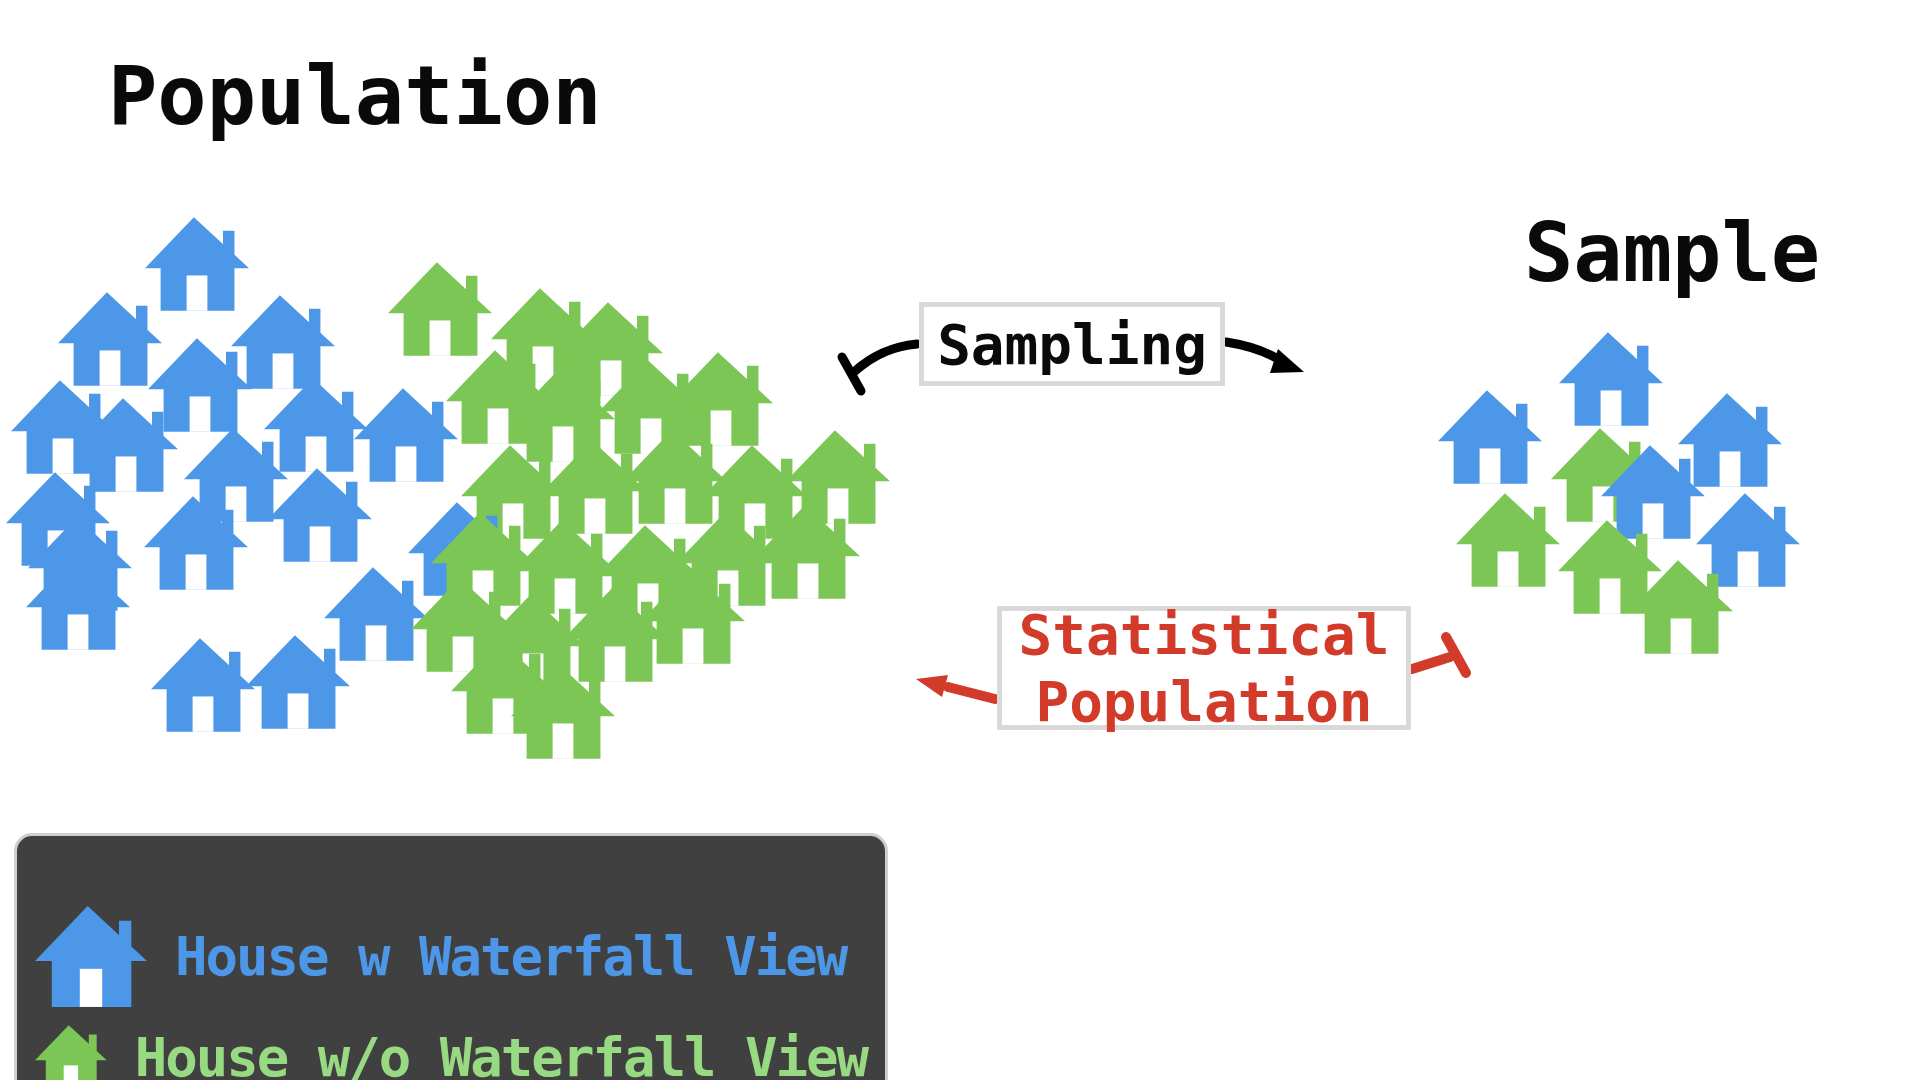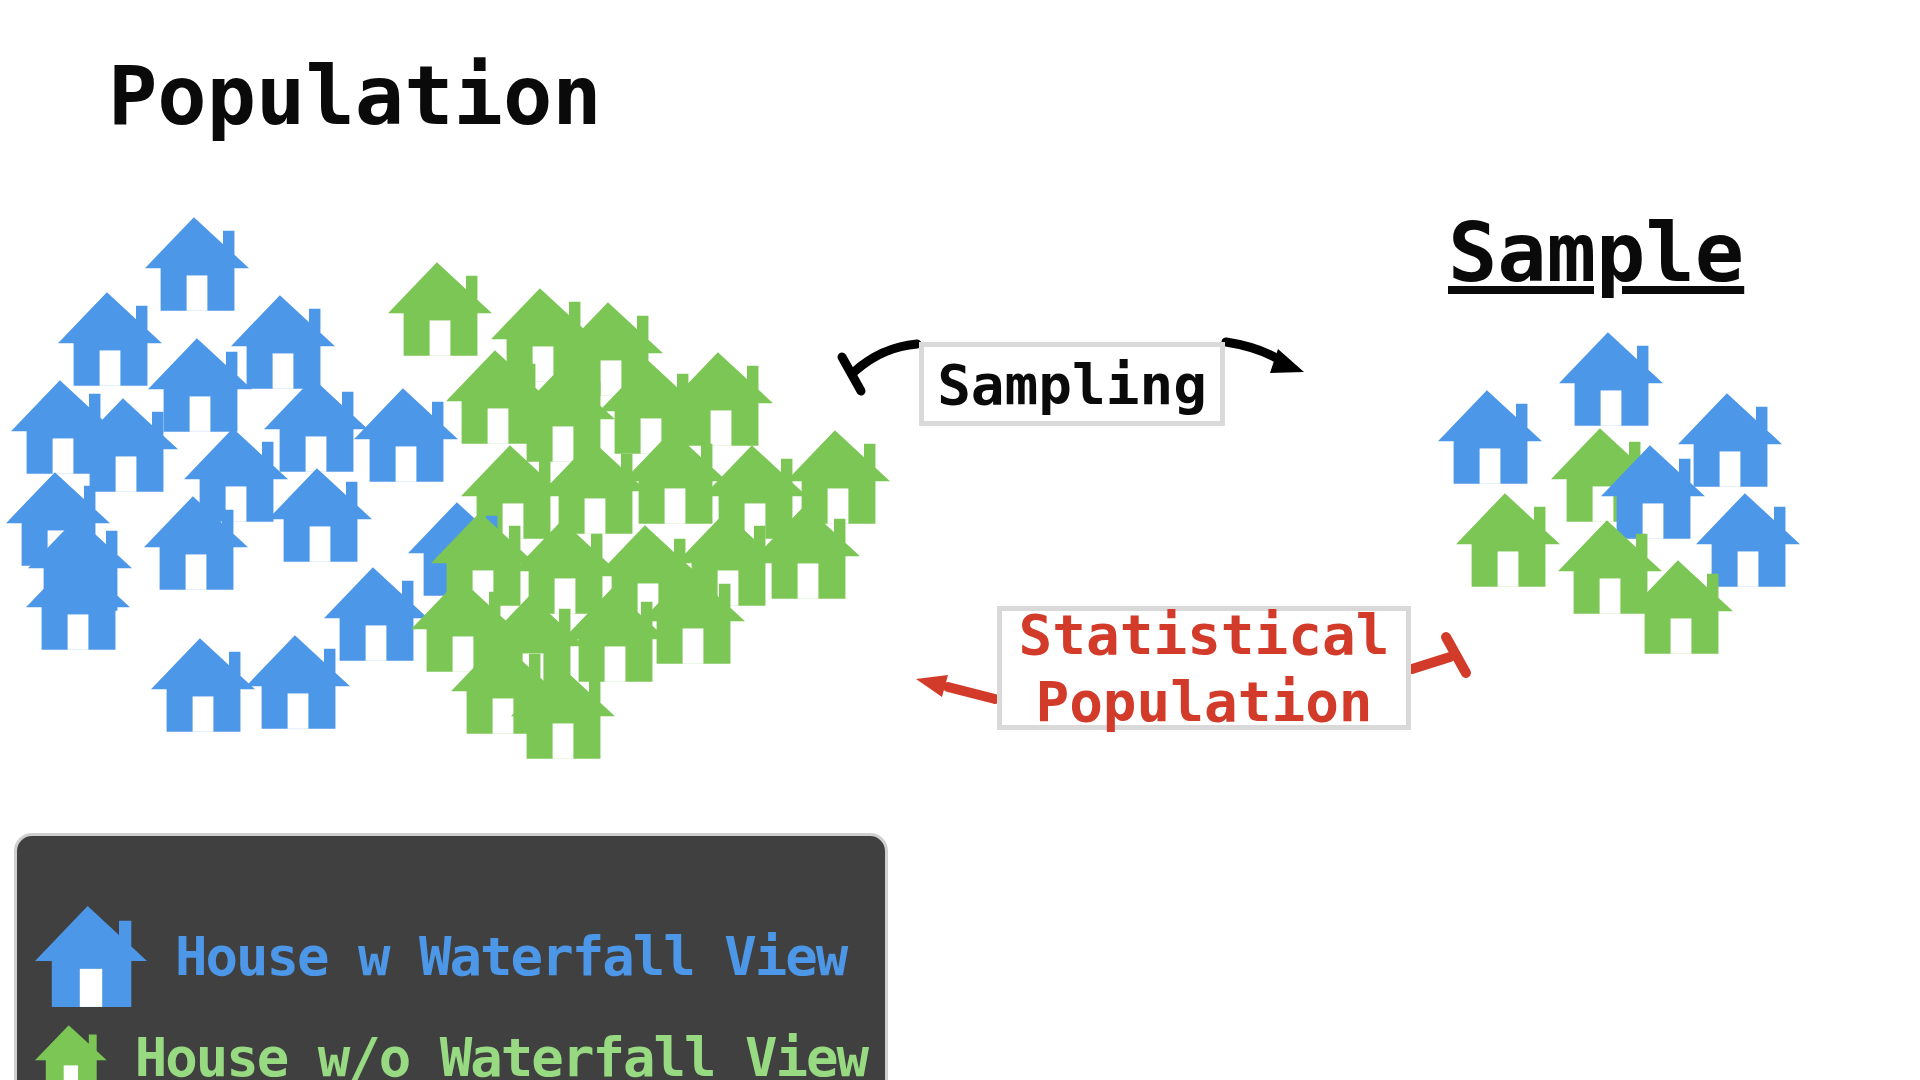--- a/index.html
+++ b/index.html
@@ -21,37 +21,37 @@
   #diagram{position:absolute;left:0;top:0;}
   .title{
     position:absolute;
     font-weight:bold;
     font-size:82px;
     color:var(--ink);
     line-height:1;
     white-space:nowrap;
   }
   #population-title{left:108px;top:55px;}
-  #sample-title{left:1448px;top:212px;text-decoration:underline;}
+  #sample-title{left:1524px;top:212px;}
   .label-box{
     position:absolute;
     background:#ffffff;
     border:5px solid var(--box-border);
     box-sizing:border-box;
     display:flex;
     flex-direction:column;
     align-items:center;
     justify-content:center;
     text-align:center;
     font-weight:bold;
     white-space:nowrap;
   }
   #sampling-box{
     left:919px;top:302px;width:306px;height:84px;
-    font-size:56px;color:var(--ink);margin-top:40px;
+    font-size:56px;color:var(--ink);
   }
   #inference-box{
     left:997px;top:606px;width:414px;height:124px;
     font-size:56px;color:var(--red);
     line-height:1.2;
   }
   #legend-box{
     position:absolute;
     left:14px;top:833px;width:874px;height:284px;
     border:3px solid var(--legend-border);

